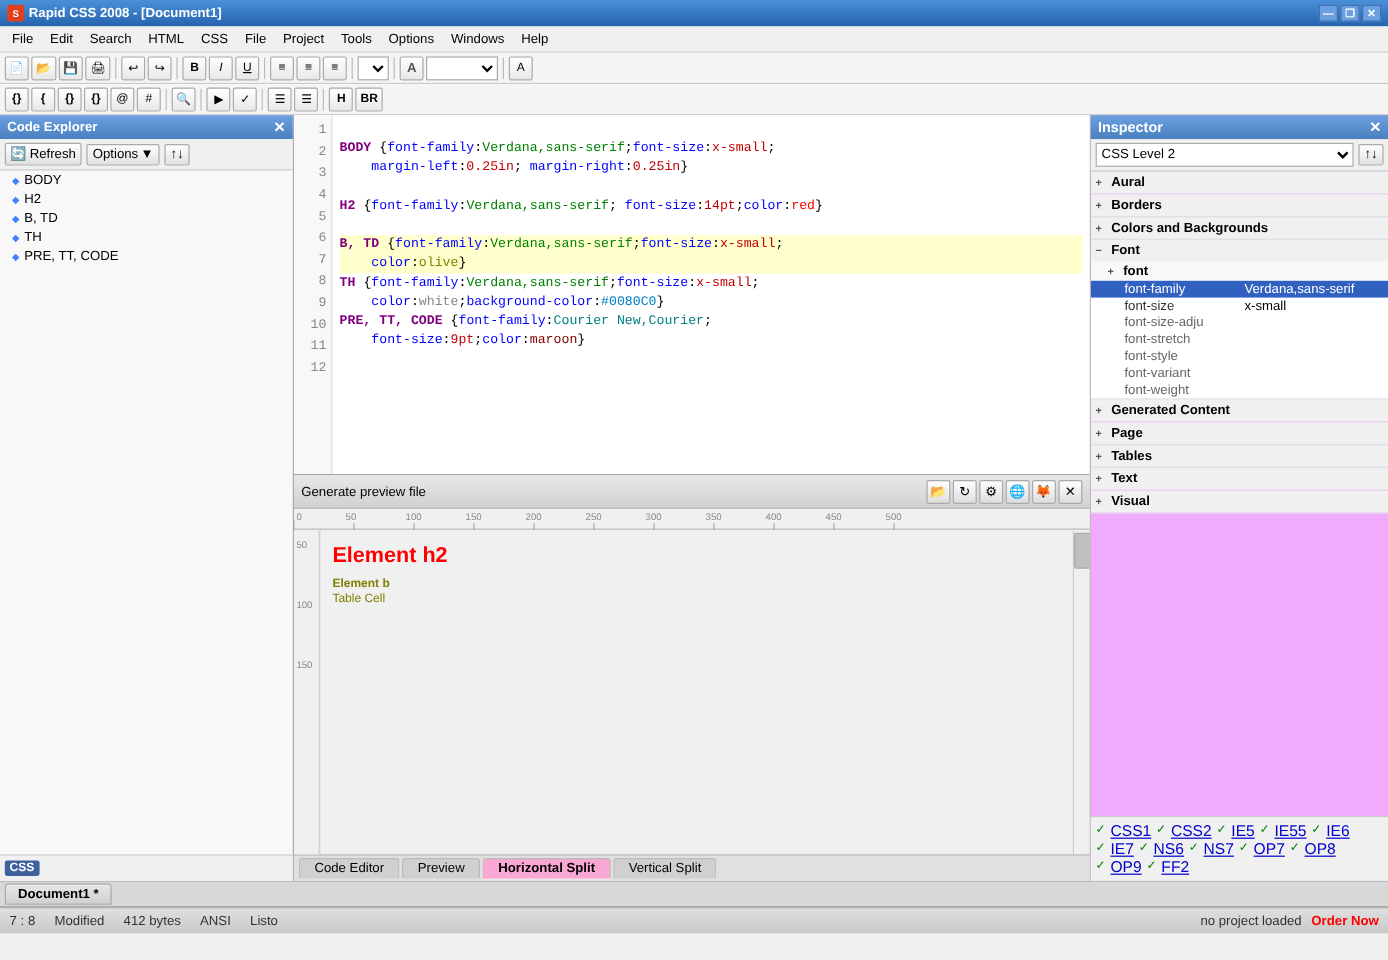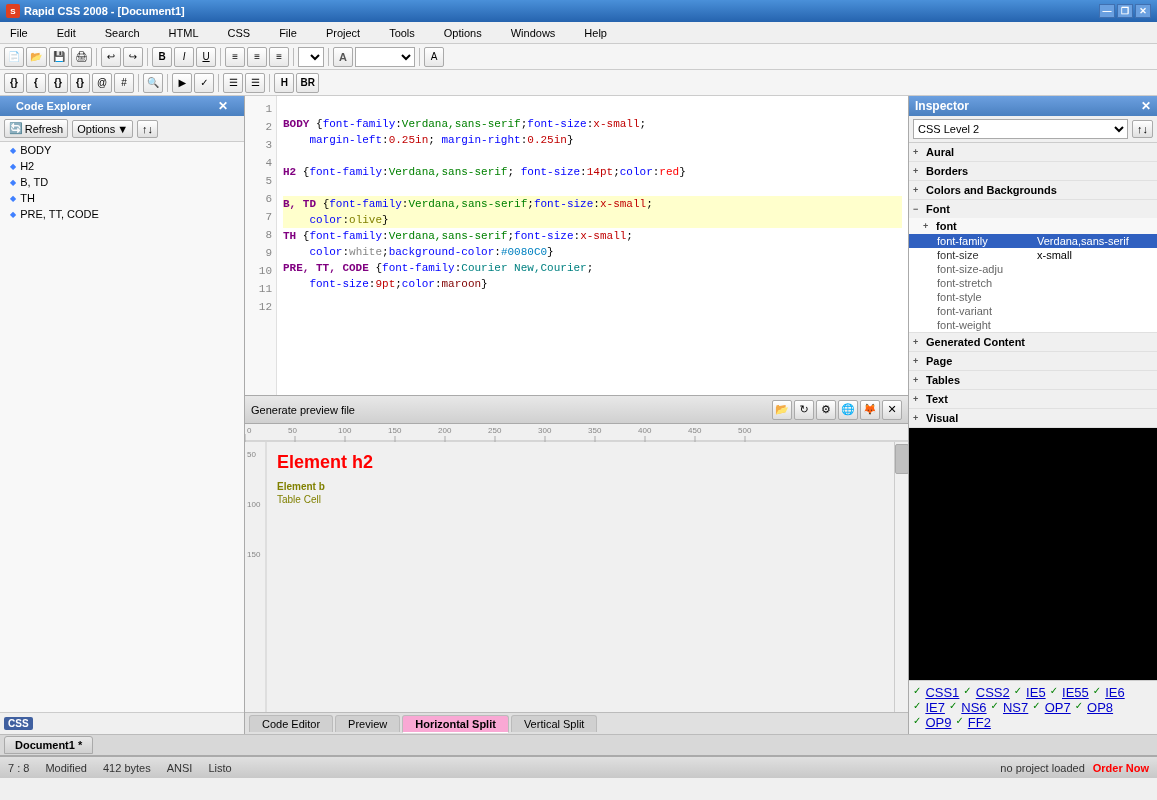--- a/index.html
+++ b/index.html
@@ -31,21 +31,21 @@
     .title-icon { width: 14px; height: 14px; background: #e04020; border-radius: 2px; display: flex; align-items: center; justify-content: center; color: white; font-size: 8px; font-weight: bold; }
 
     
     .menu-bar {
       background: #f0f0f0;
       height: 22px;
       display: flex;
       align-items: center;
       padding: 0 4px;
       border-bottom: 1px solid #ccc;
-      gap: 17px;
+      gap: 2px;
     }
     .menu-item {
       padding: 2px 6px;
       font-size: 11px;
       cursor: pointer;
       border-radius: 2px;
     }
 
     
     .toolbar {
@@ -96,21 +96,21 @@
     .code-explorer {
       width: 245px;
       border-right: 1px solid #aaa;
       background: #f8f8f8;
       display: flex;
       flex-direction: column;
     }
     .panel-title {
       background: linear-gradient(to bottom, #6ca0e0, #4a80c0);
       color: white;
-      padding: 3px 16px;
+      padding: 3px 6px;
       font-size: 11px;
       font-weight: bold;
       display: flex;
       align-items: center;
       justify-content: space-between;
     }
     .panel-close { cursor: pointer; font-size: 12px; }
     .explorer-toolbar {
       background: #f0f0f0;
       padding: 3px 4px;
@@ -271,21 +271,21 @@
       background: #f9a8d4;
       border-bottom: 1px solid white;
       font-weight: bold;
       color: #000;
       margin-bottom: -1px;
     }
 
     
     .inspector {
       width: 248px;
-      background: #000000;
+      background: #f0abfc;
       display: flex;
       flex-direction: column;
     }
     .inspector-title {
       background: linear-gradient(to bottom, #6ca0e0, #4a80c0);
       color: white;
       padding: 3px 6px;
       font-size: 12px;
       font-weight: bold;
       display: flex;

